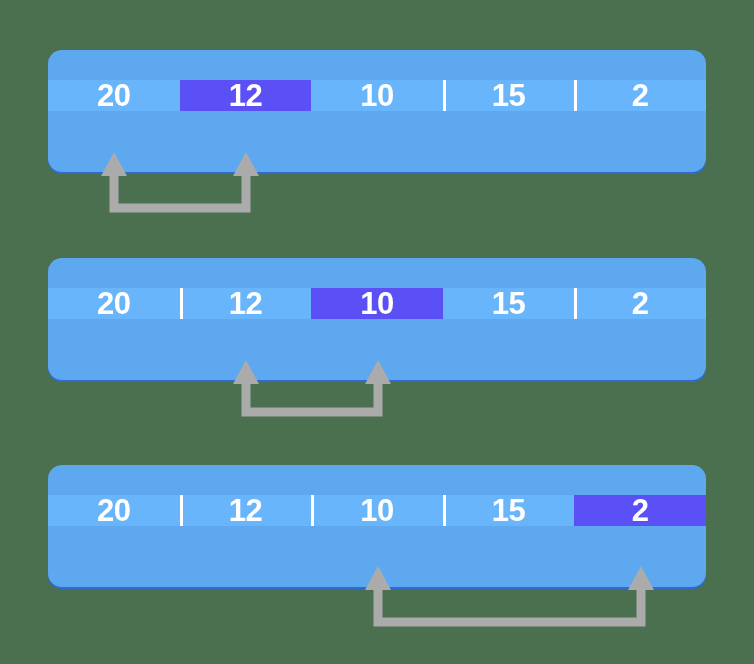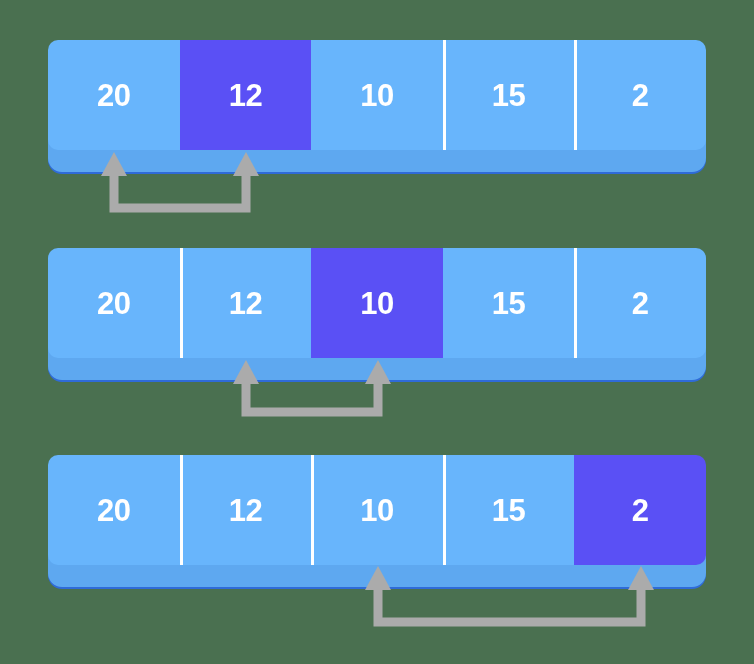--- a/index.html
+++ b/index.html
@@ -53,20 +53,21 @@
 
   .array-cells {
     position: absolute;
     left: 0;
     top: 0;
     width: 658px;
     height: 110px;
     display: flex;
     border-radius: 10px;
     overflow: hidden;
+    align-items: center;
   }
 
   .cell {
     flex: 1 1 0;
     position: relative;
     display: flex;
     align-items: center;
     justify-content: center;
     background: #68b5fc;
     color: #ffffff;

